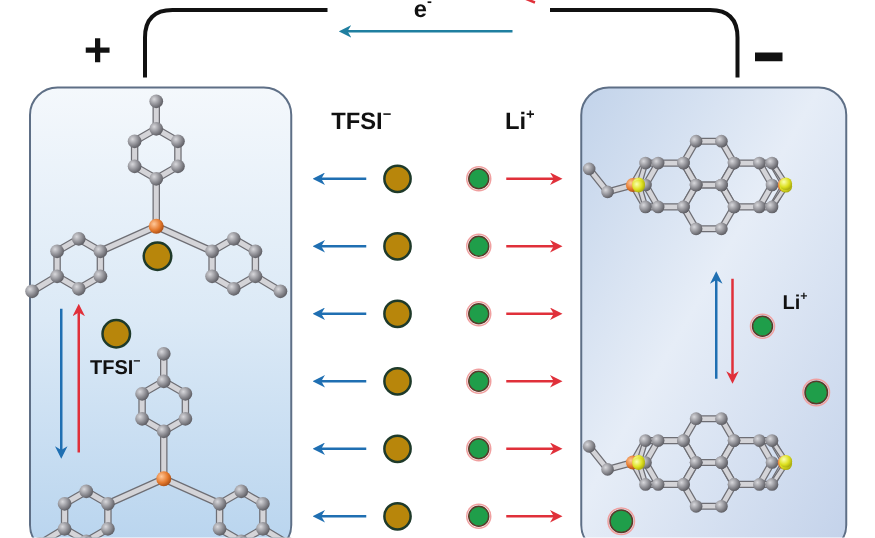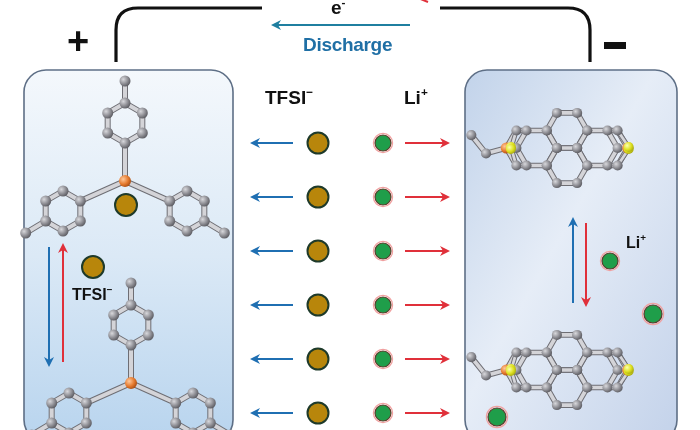--- a/index.html
+++ b/index.html
@@ -482,21 +482,20 @@
         <circle cx="653" cy="314" r="10.6" fill="none" stroke="#f0a0a0" stroke-width="1.2"></circle>
         <circle cx="497" cy="417" r="9" fill="#1f9e4a" stroke="#5a3a2a" stroke-width="1.2"></circle>
         <circle cx="497" cy="417" r="10.6" fill="none" stroke="#f0a0a0" stroke-width="1.2"></circle>
       </g>
   </svg>
 
   
   <div class="lbl" style="left:331px;top:-4px;font-size:19px;color:#111;">
     <span>e</span><span class="sup">-</span>
   </div>
-  <div class="lbl" style="left:303px;top:34px;font-size:19px;color:#1f6fa5;letter-spacing:-0.3px;">Discharge</div>
   <div class="lbl" style="left:67px;top:22px;font-size:38px;color:#111;line-height:38px;">+</div>
   <div class="lbl" style="left:604px;top:42px;width:22px;height:7px;background:#111;"></div>
 
   <div class="lbl" style="left:265px;top:86px;font-size:19px;color:#111;">
     <span>TFSI</span><span class="sup">−</span>
   </div>
   <div class="lbl" style="left:404px;top:86px;font-size:19px;color:#111;">
     <span>Li</span><span class="sup">+</span>
   </div>
 

